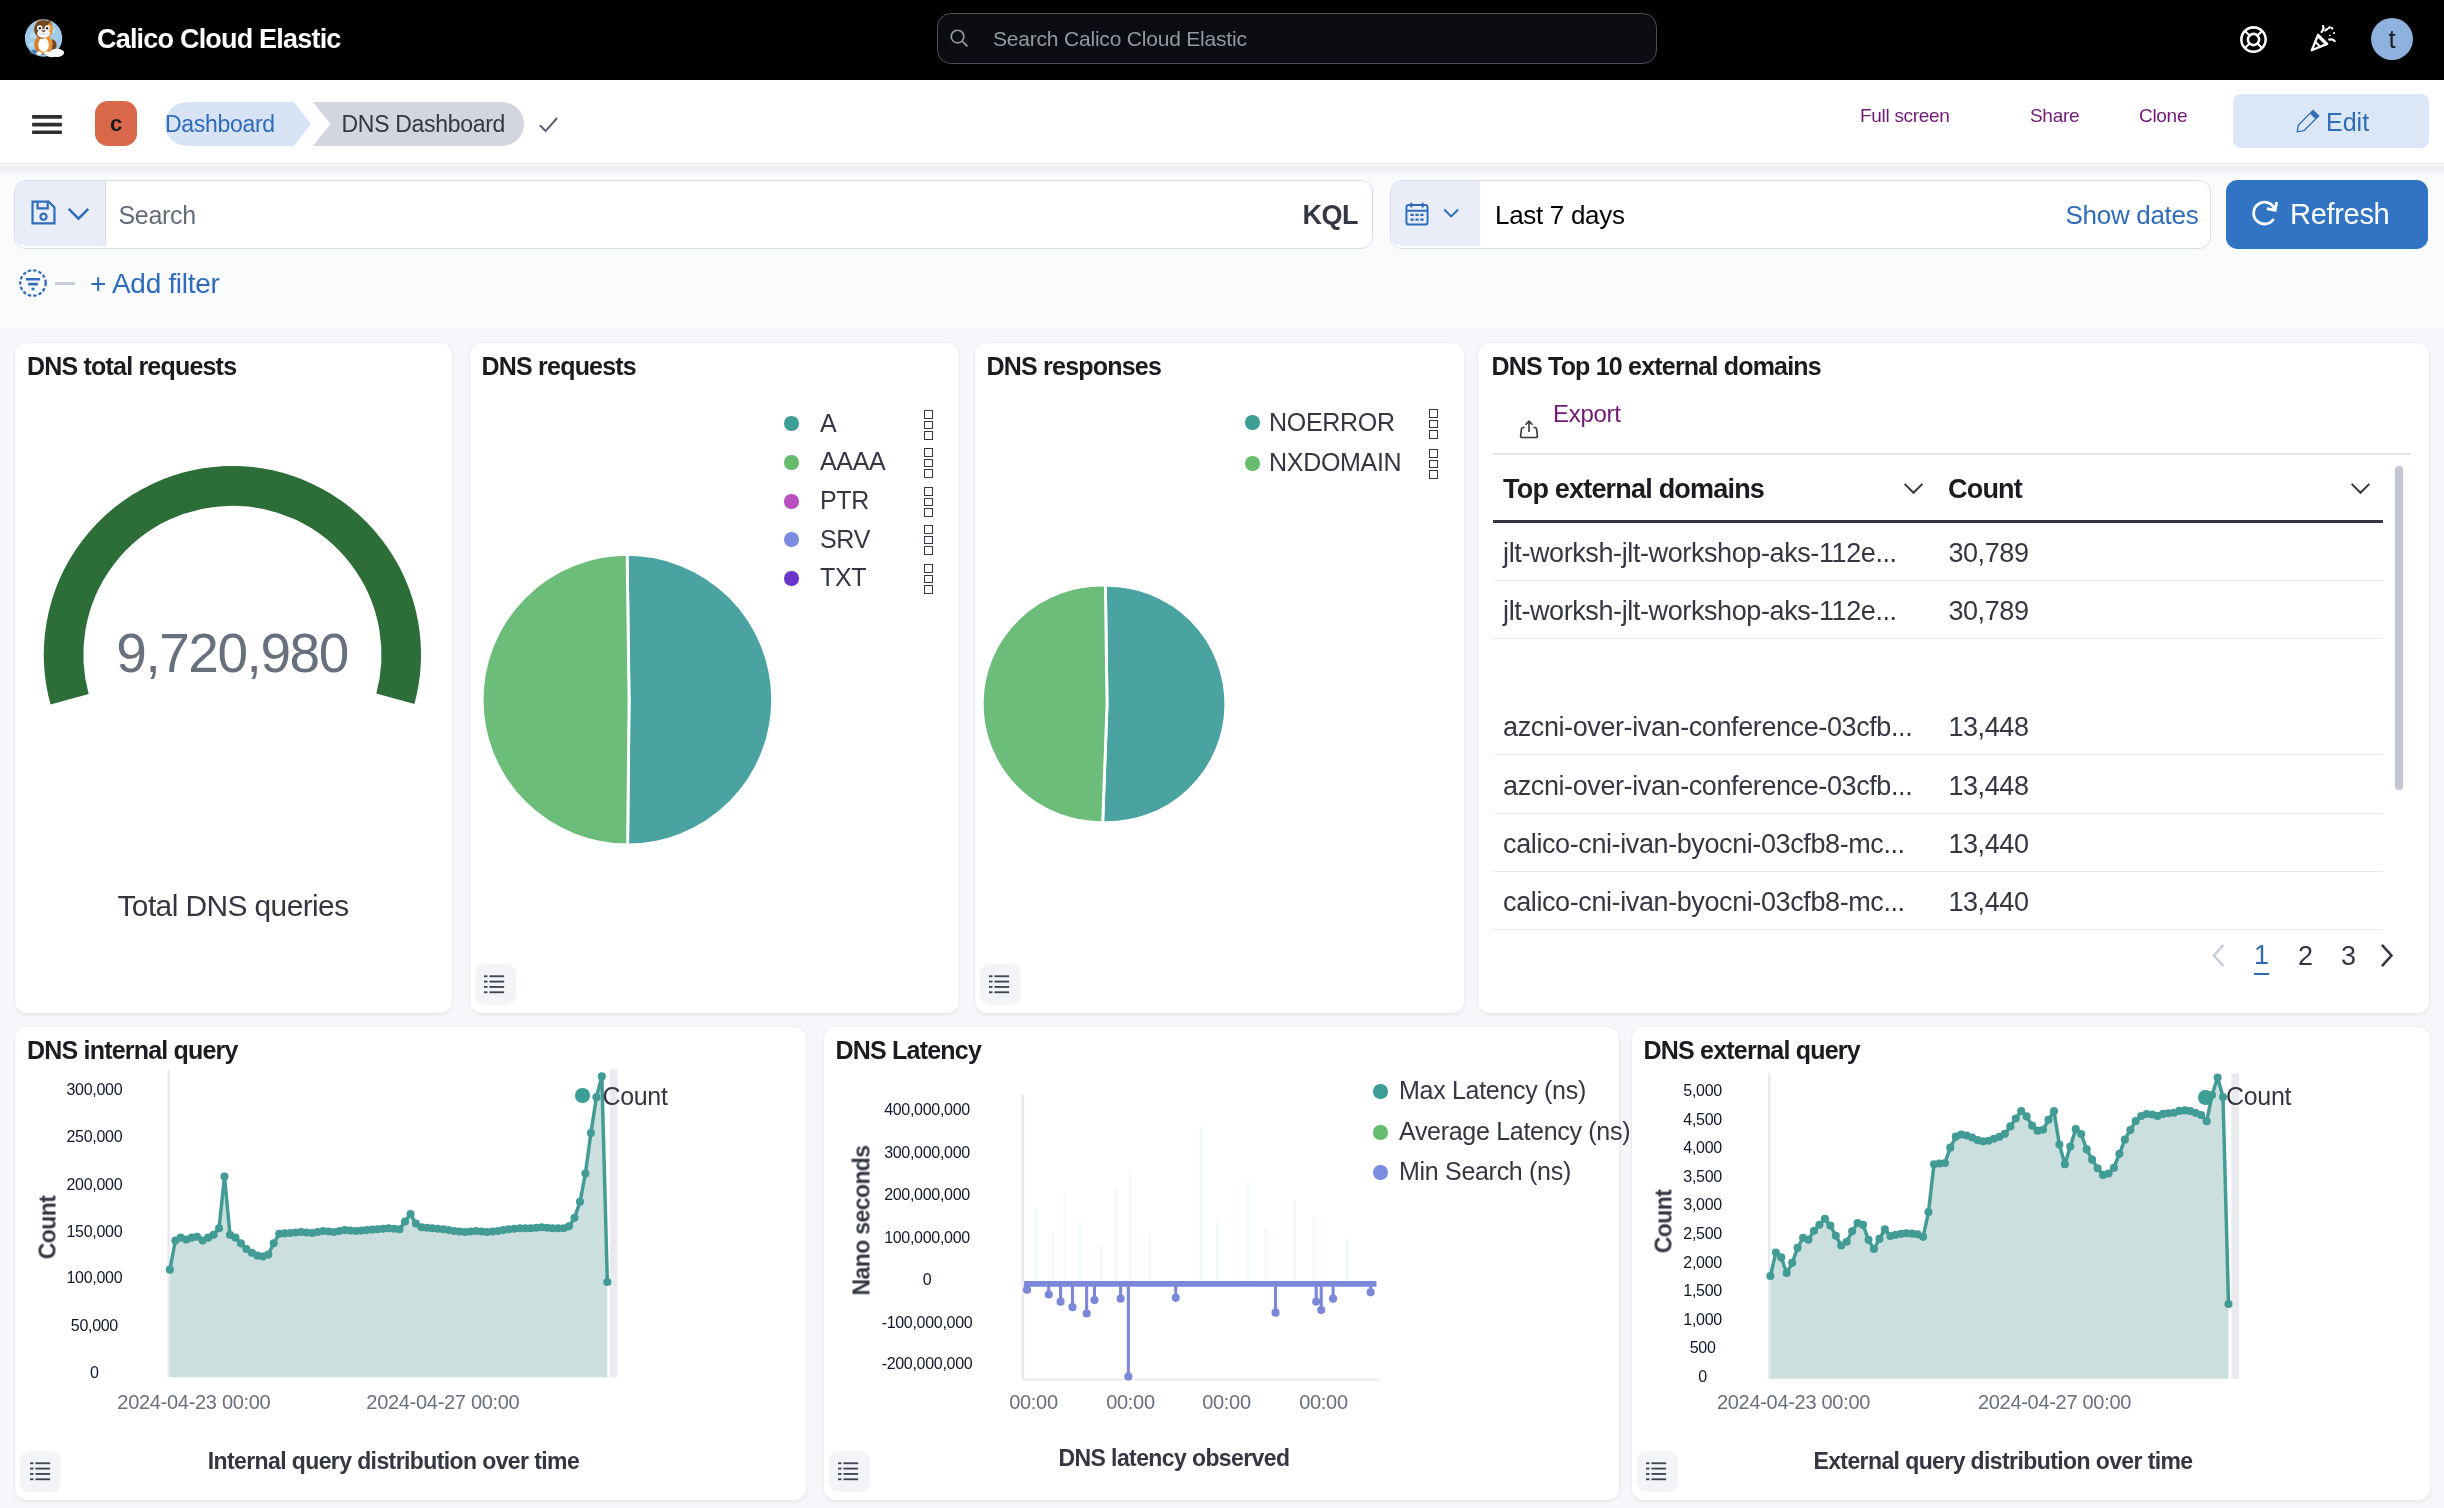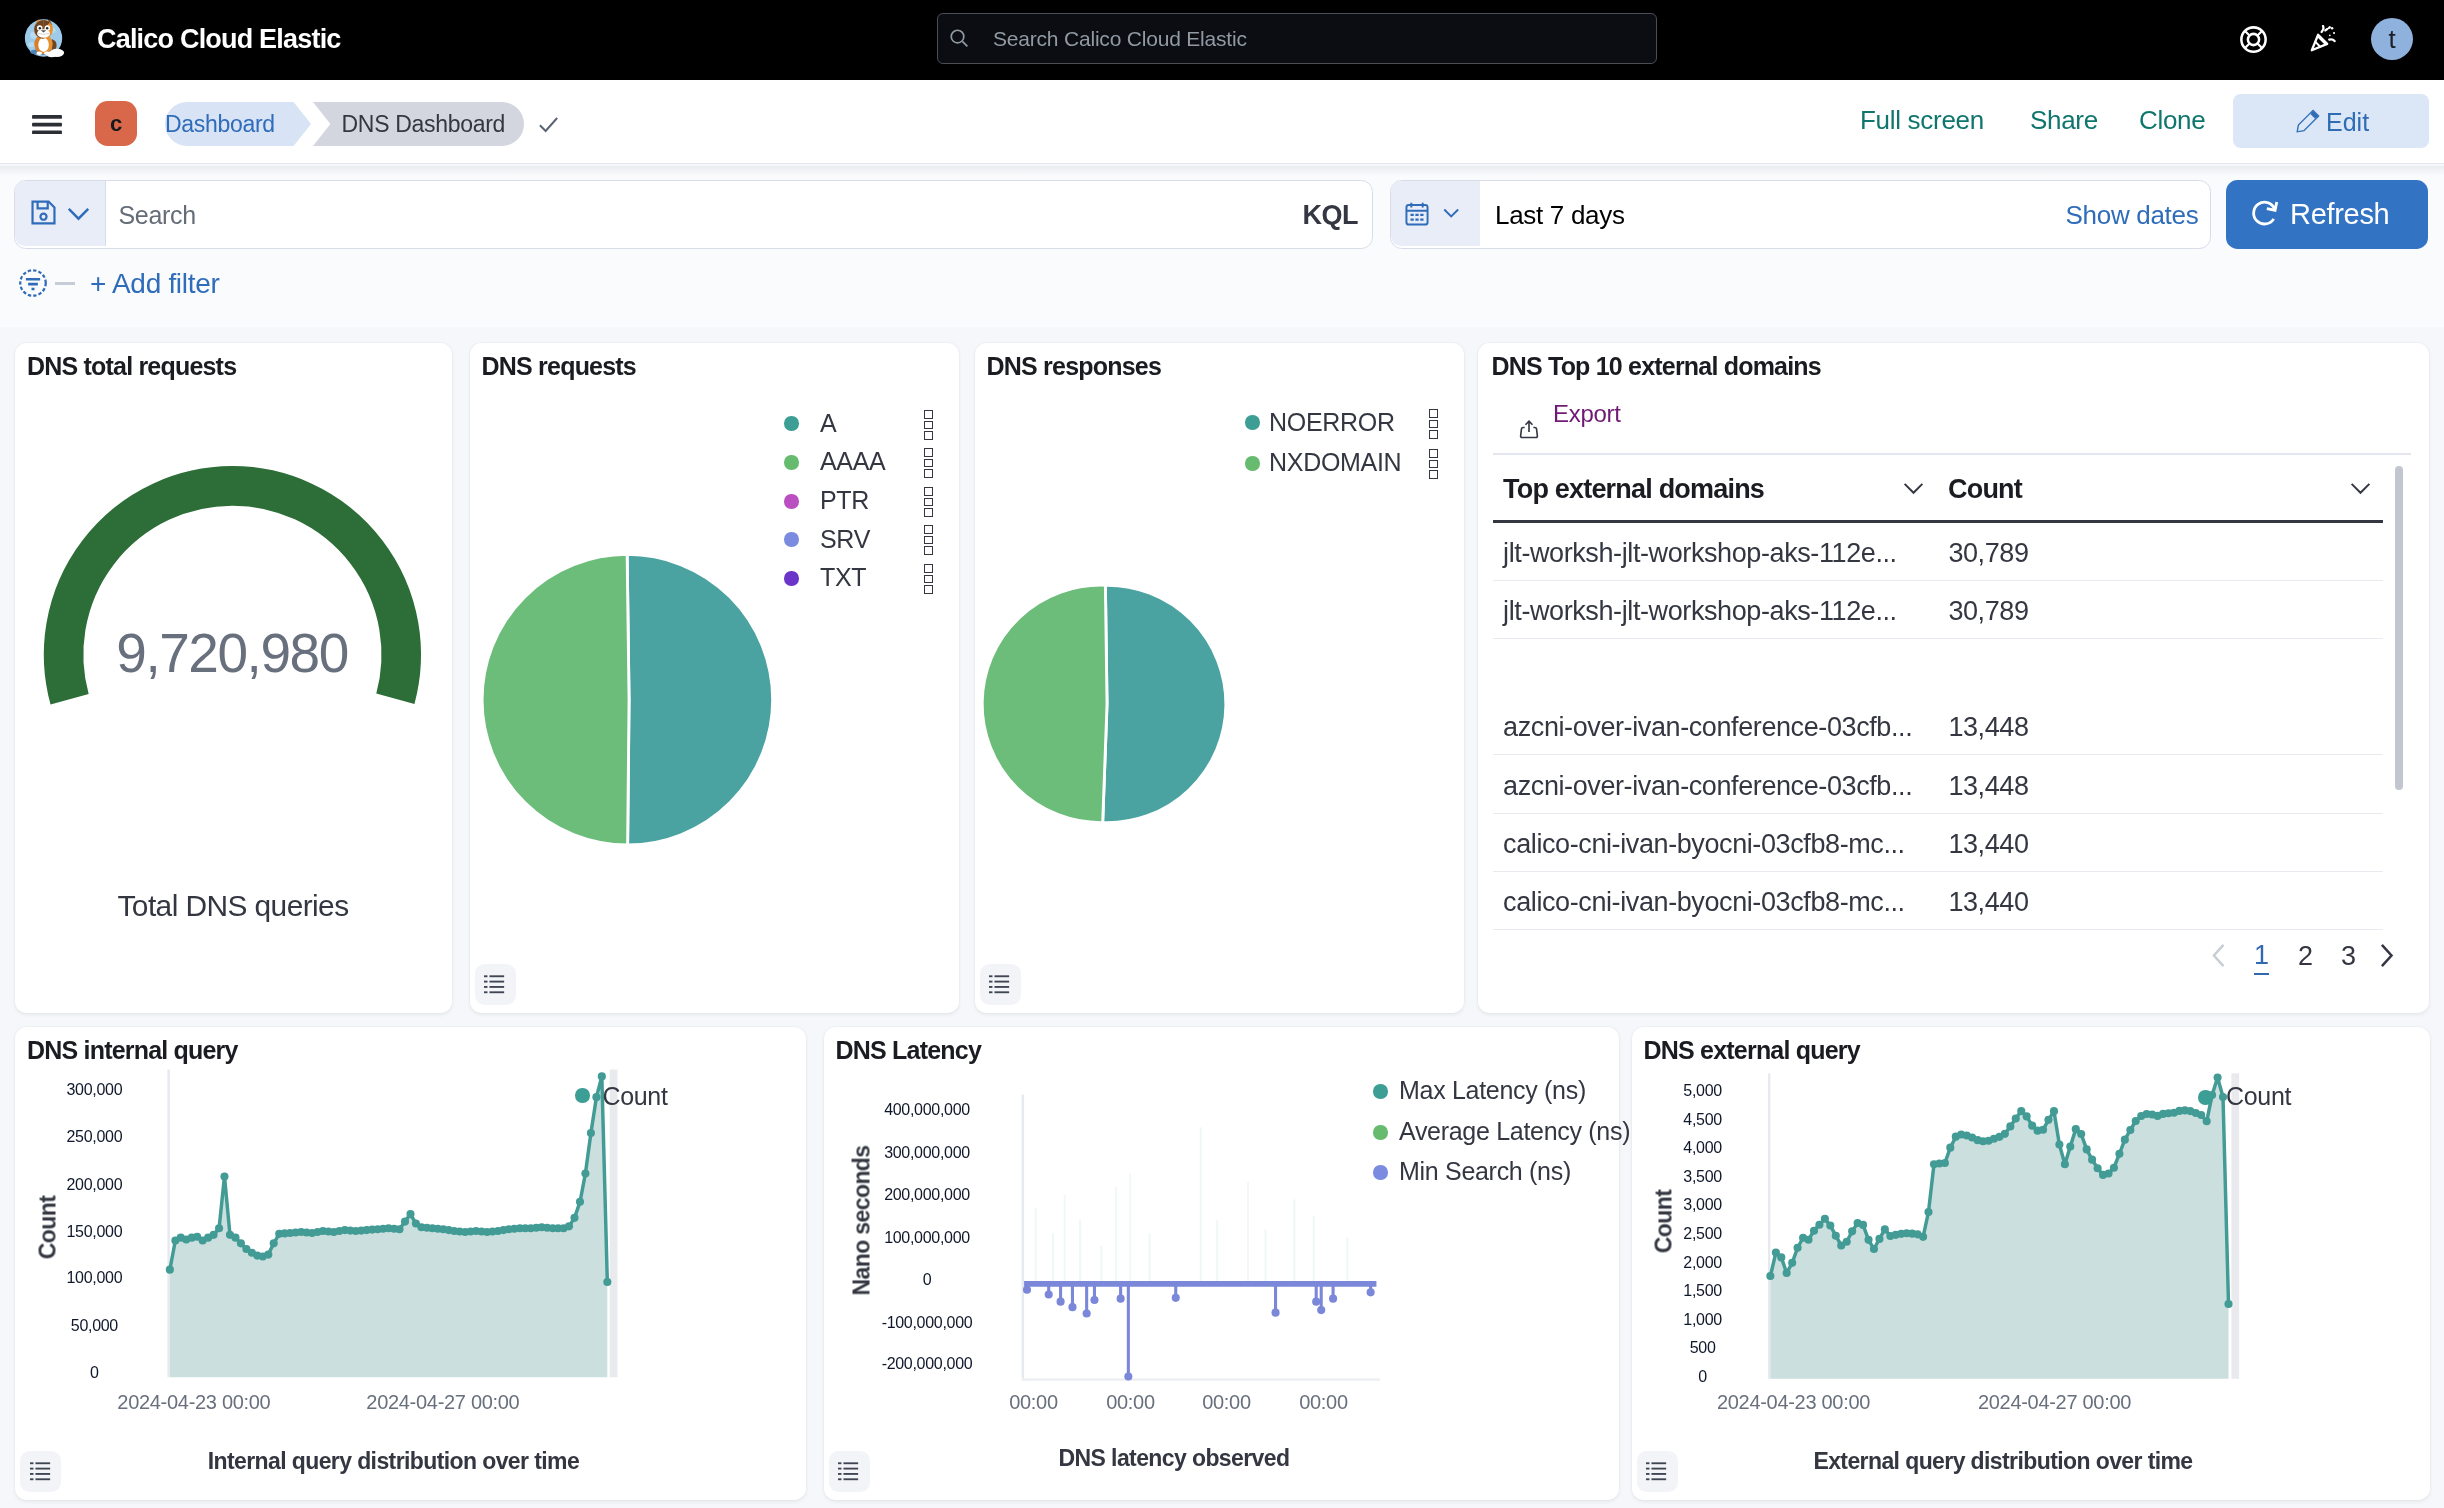--- a/index.html
+++ b/index.html
@@ -1,28 +1,28 @@
 <!DOCTYPE html>
 <html><head><meta charset="utf-8"><title>DNS Dashboard</title><style>
 *{box-sizing:border-box;margin:0;padding:0}
 html,body{width:2445px;height:1508px;overflow:hidden}
 body{font-family:"Liberation Sans",sans-serif;background:#f6f7fa;color:#343741;position:relative;-webkit-font-smoothing:antialiased}
 .abs{position:absolute}
 
 #topbar{position:absolute;left:0;top:0;width:2445px;height:80px;background:#000}
 #brand{position:absolute;left:97px;top:24px;font-size:27px;font-weight:bold;color:#fff;letter-spacing:-0.8px}
-#gsearch{position:absolute;left:937px;top:12.6px;width:720px;height:51px;background:#0b0d12;border:1.9px solid #4a4e55;border-radius:6px}
+#gsearch{position:absolute;left:937px;top:12.6px;width:720px;height:51px;background:#0b0d12;border:1.9px solid #4a4e55;border-radius:14px}
 #gsearch .ph{position:absolute;left:55px;top:13.5px;font-size:21px;color:#9199a3;letter-spacing:-0.2px}
 #avatar{position:absolute;left:2371px;top:18.3px;width:42px;height:42px;border-radius:50%;background:#8fb1dd;color:#1c2027;font-size:26px;text-align:center;line-height:42px}
 
 #navbar{position:absolute;left:0;top:80px;width:2445px;height:84px;background:#fff;border-bottom:1.9px solid #e3e6ee}
 #cbadge{position:absolute;left:95px;top:101px;width:42px;height:45px;border-radius:12.6px;background:#d9684a;color:#17191d;font-weight:bold;font-size:22px;text-align:center;line-height:45px}
 .crumb1{position:absolute;left:165px;top:102px;width:146px;height:44px;background:#d8e3f5;border-radius:22px 0 0 22px;color:#2f6cba;font-size:23px;font-weight:500;line-height:44px;text-align:left;padding-right:13.5px;letter-spacing:-0.3px;clip-path:polygon(0 0,calc(100% - 17.4px) 0,100% 50%,calc(100% - 17.4px) 100%,0 100%)}
 .crumb2{position:absolute;left:313px;top:102px;width:211px;height:44px;background:#d3d6de;border-radius:0 22px 22px 0;color:#343741;font-size:23px;font-weight:500;line-height:44px;text-align:center;padding-left:9.7px;letter-spacing:-0.3px;clip-path:polygon(0 0,100% 0,100% 100%,0 100%,17.4px 50%)}
-.navlink{position:absolute;top:105px;font-size:26px;color:#0f766e;letter-spacing:-0.3px}
+.navlink{position:absolute;top:105px;font-size:19px;color:#701a75;letter-spacing:-0.3px}
 #editbtn{position:absolute;left:2233px;top:94px;width:196px;height:54px;background:#dbe7f6;border-radius:7.7px;color:#2f6cb4;font-size:27px}
 #editbtn span{position:absolute;left:93px;top:13.5px;font-size:25px}
 
 #qgroup{position:absolute;left:13.5px;top:180px;width:1359px;height:69px;background:#fff;border:1.9px solid #d6dce8;border-radius:11.6px}
 #qsave{position:absolute;left:0;top:0;width:91px;height:65px;background:#e9edf8;border-radius:9.7px 0 0 9.7px;border-right:1.9px solid #d6dce8}
 #qph{position:absolute;left:104px;top:20px;font-size:25px;color:#646c78;letter-spacing:-0.3px}
 #kql{position:absolute;right:13.5px;top:19.3px;font-size:27px;font-weight:bold;color:#343741;letter-spacing:-0.5px}
 #dgroup{position:absolute;left:1390px;top:180px;width:821px;height:69px;background:#fff;border:1.9px solid #d6dce8;border-radius:11.6px}
 #dcal{position:absolute;left:0;top:0;width:89px;height:65px;background:#e9edf8;border-radius:9.7px 0 0 9.7px}
 #dlabel{position:absolute;left:104px;top:19.3px;font-size:26px;color:#000000;letter-spacing:-0.3px}

